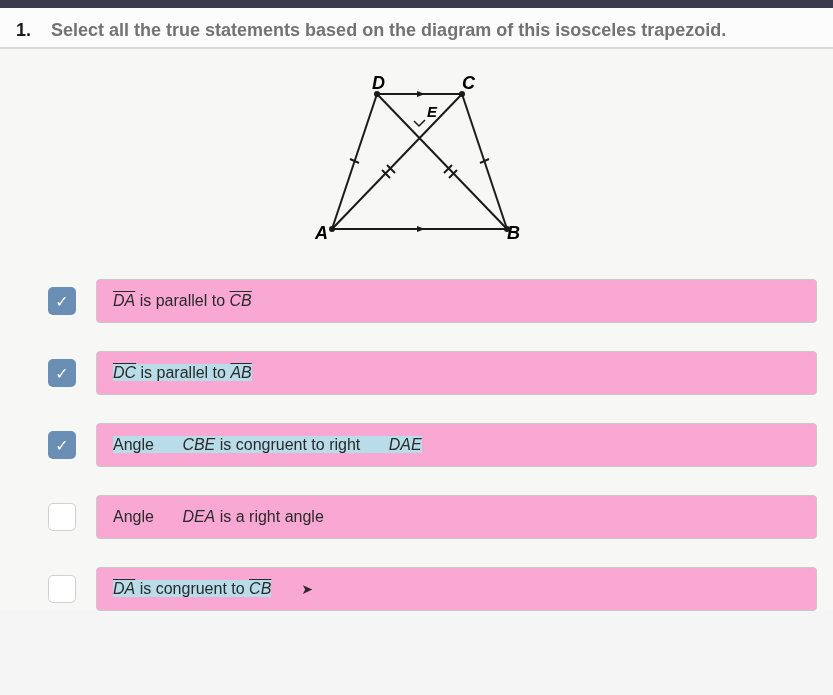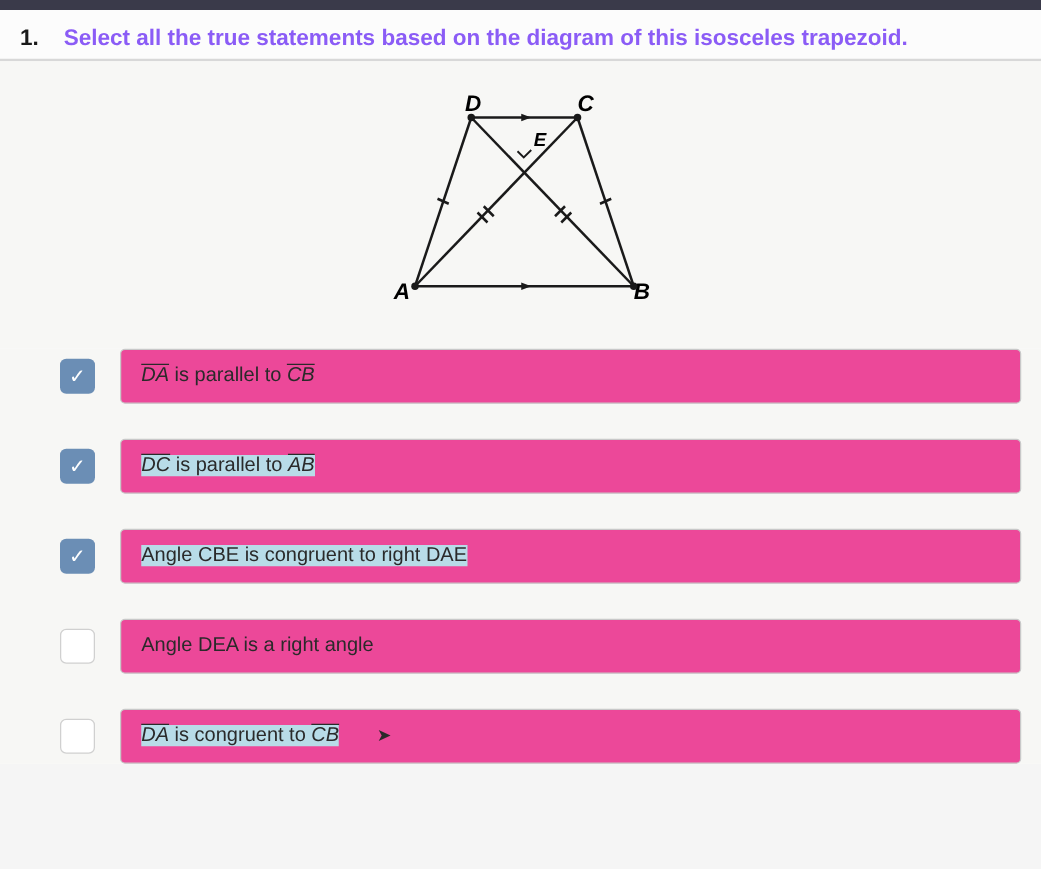--- a/index.html
+++ b/index.html
@@ -31,21 +31,21 @@
     }
     .question-number {
       font-weight: bold;
       font-size: 18px;
       margin-right: 20px;
       color: #1a1a1a;
     }
     .question-text {
       font-weight: bold;
       font-size: 18px;
-      color: #8b5cf6;
+      color: #737373;
     }
     .diagram-container {
       display: flex;
       justify-content: center;
       padding: 20px 0 30px 0;
       background: #f7f7f5;
     }
     .options-area {
       padding: 0 16px 0 48px;
       background: #f7f7f5;
@@ -74,29 +74,31 @@
     }
     .checkmark {
       color: white;
       font-size: 16px;
     }
     .option-box {
       flex: 1;
       border: 1px solid #c8c8c8;
       border-radius: 4px;
       padding: 12px 16px;
-      background: #ec4899;
+      background: #f9a8d4;
       font-size: 16px;
       color: #2a2a2a;
     }
     .math-overline {
       text-decoration: overline;
       font-style: italic;
     }
     .math-italic {
+      font-style: italic;
+      margin-left: 24px;
     }
     .highlight {
       background: #b8dce8;
       text-align: center;
     }
     .cursor-icon {
       margin-left: 30px;
       font-size: 14px;
     }
   </style>

